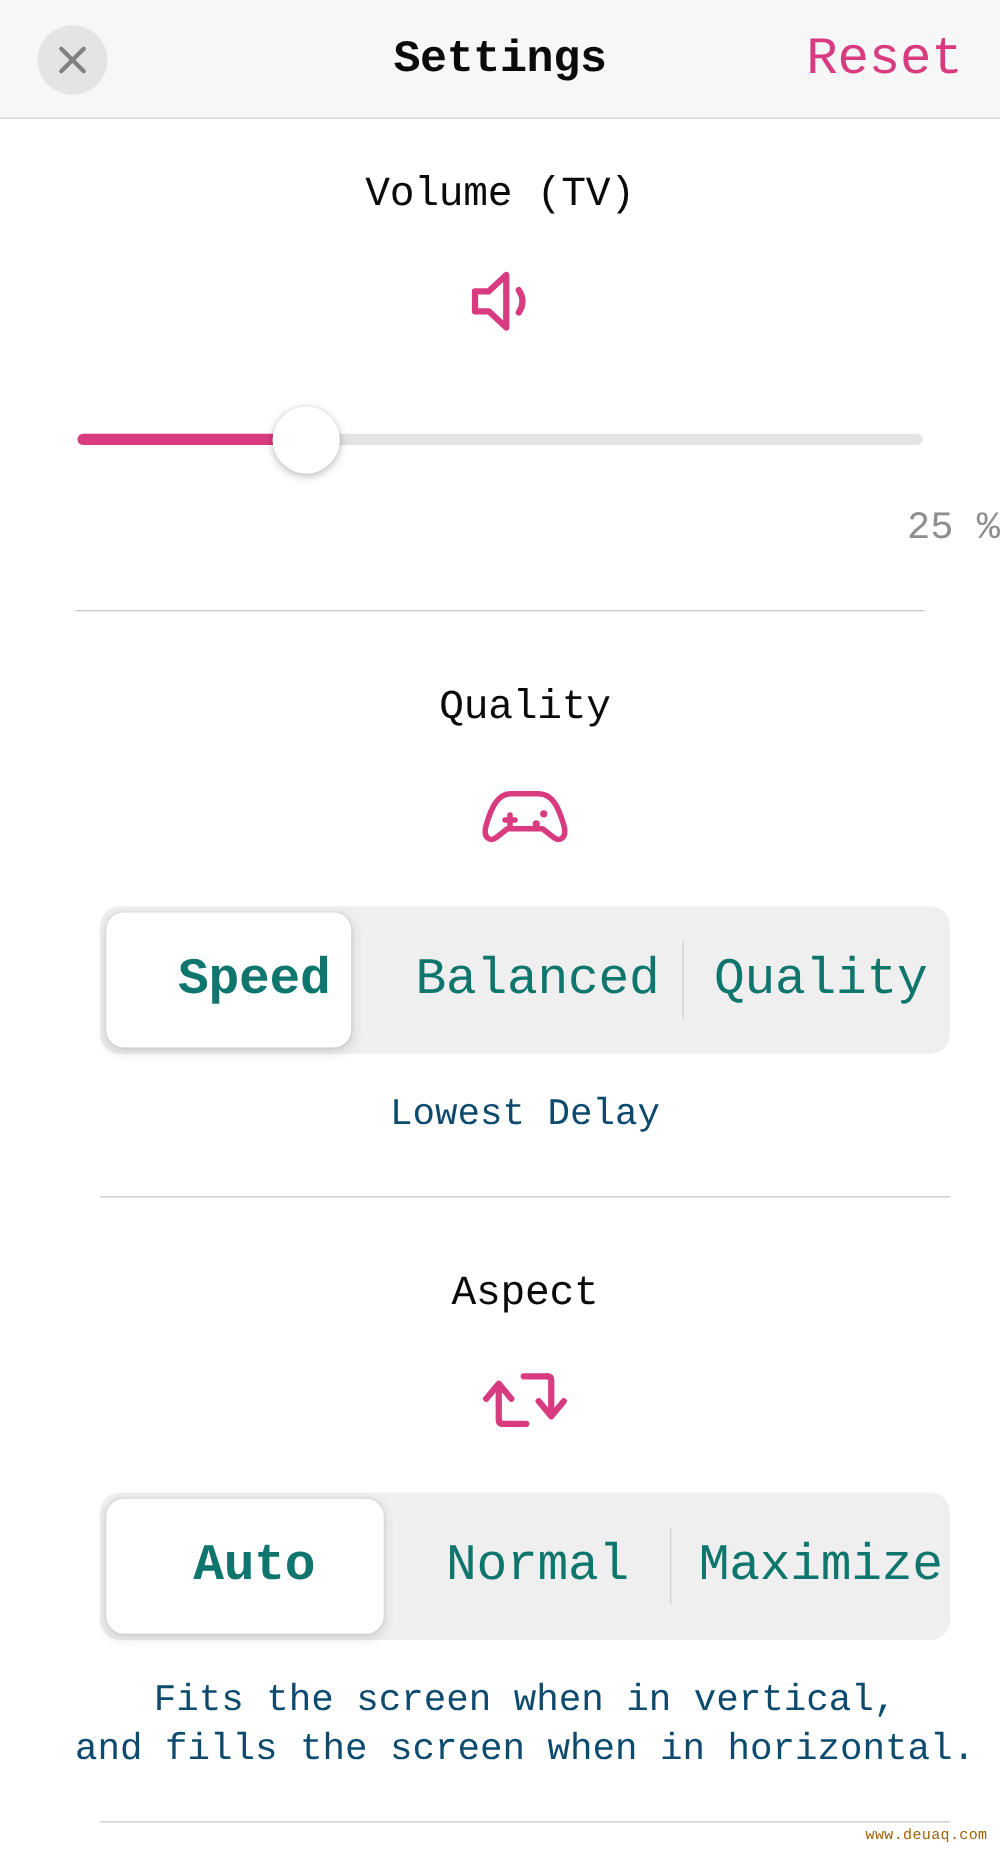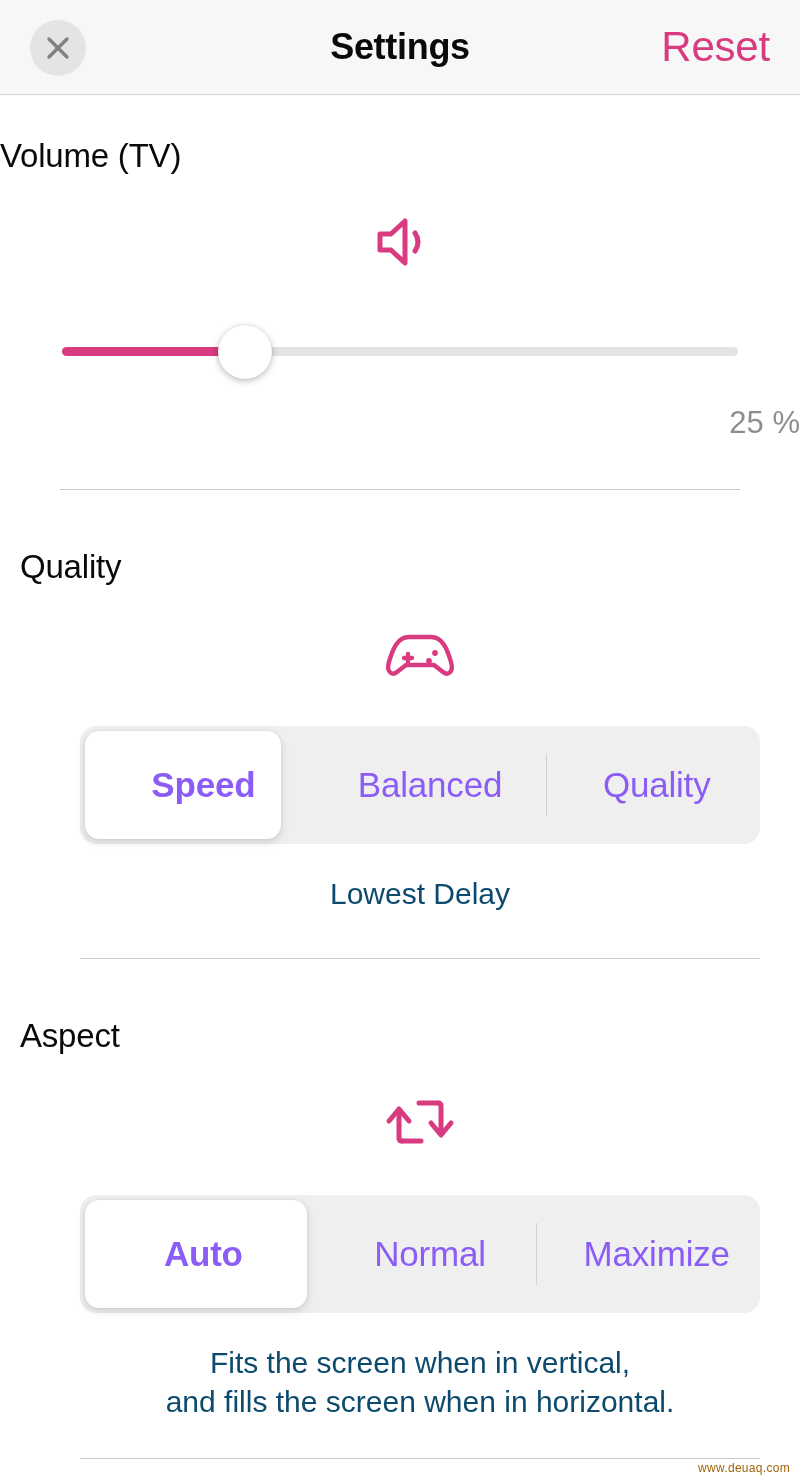--- a/index.html
+++ b/index.html
@@ -3,21 +3,21 @@
 <meta charset="utf-8">
 <style>
   * { margin:0; padding:0; box-sizing:border-box; }
   html, body {
     width:800px; height:1481px;
     background:#ffffff;
     font-family:"Liberation Sans", sans-serif;
     -webkit-font-smoothing:antialiased;
     overflow:hidden;
   }
-  .screen { position:relative; width:800px; height:1481px; background:#fff; }
+  .screen { position:relative; width:800px; height:1481px; background:#fff;font-family:Liberation Mono, monospace; }
 
   
   .header {
     position:relative;
     height:95px;
     background:#f7f7f7;
     border-bottom:1px solid #d4d4d4;
     display:flex; align-items:center;
   }
   .close-btn {
@@ -35,21 +35,21 @@
   }
   .reset-btn {
     position:absolute; right:30px;
     font-size:42px; color:#d93b80; cursor:pointer;
     letter-spacing:-0.2px;
   }
 
   
   .section { width:800px; position:relative; }
   .section-title {
-    font-size:33px; color:#0a0a0a;
+    text-align:center; font-size:33px; color:#0a0a0a;
     letter-spacing:-0.2px;
   }
   .icon-wrap { display:flex; justify-content:center; }
 
   .divider {
     width:680px; height:1px; margin:0 auto;
     background:#c8c8c8;
   }
 
   
@@ -91,21 +91,21 @@
     position:relative;
     width:680px; height:118px;
     margin:40px auto 0 auto;
     background:#efefef;
     border-radius:16px;
     display:flex; align-items:stretch;
   }
   .seg-item {
     flex:1;
     display:flex; align-items:center; justify-content:center;
-    font-size:35px; color:#8b5cf6;
+    font-size:41px; color:#0f766e;
     position:relative; z-index:2;
     cursor:pointer;
     letter-spacing:-0.2px;
     padding-left:20px;
   }
   .seg-item.selected { font-weight:bold; }
   .seg-pill {
     position:absolute; top:5px; left:5px;
     height:108px;
     background:#ffffff;

